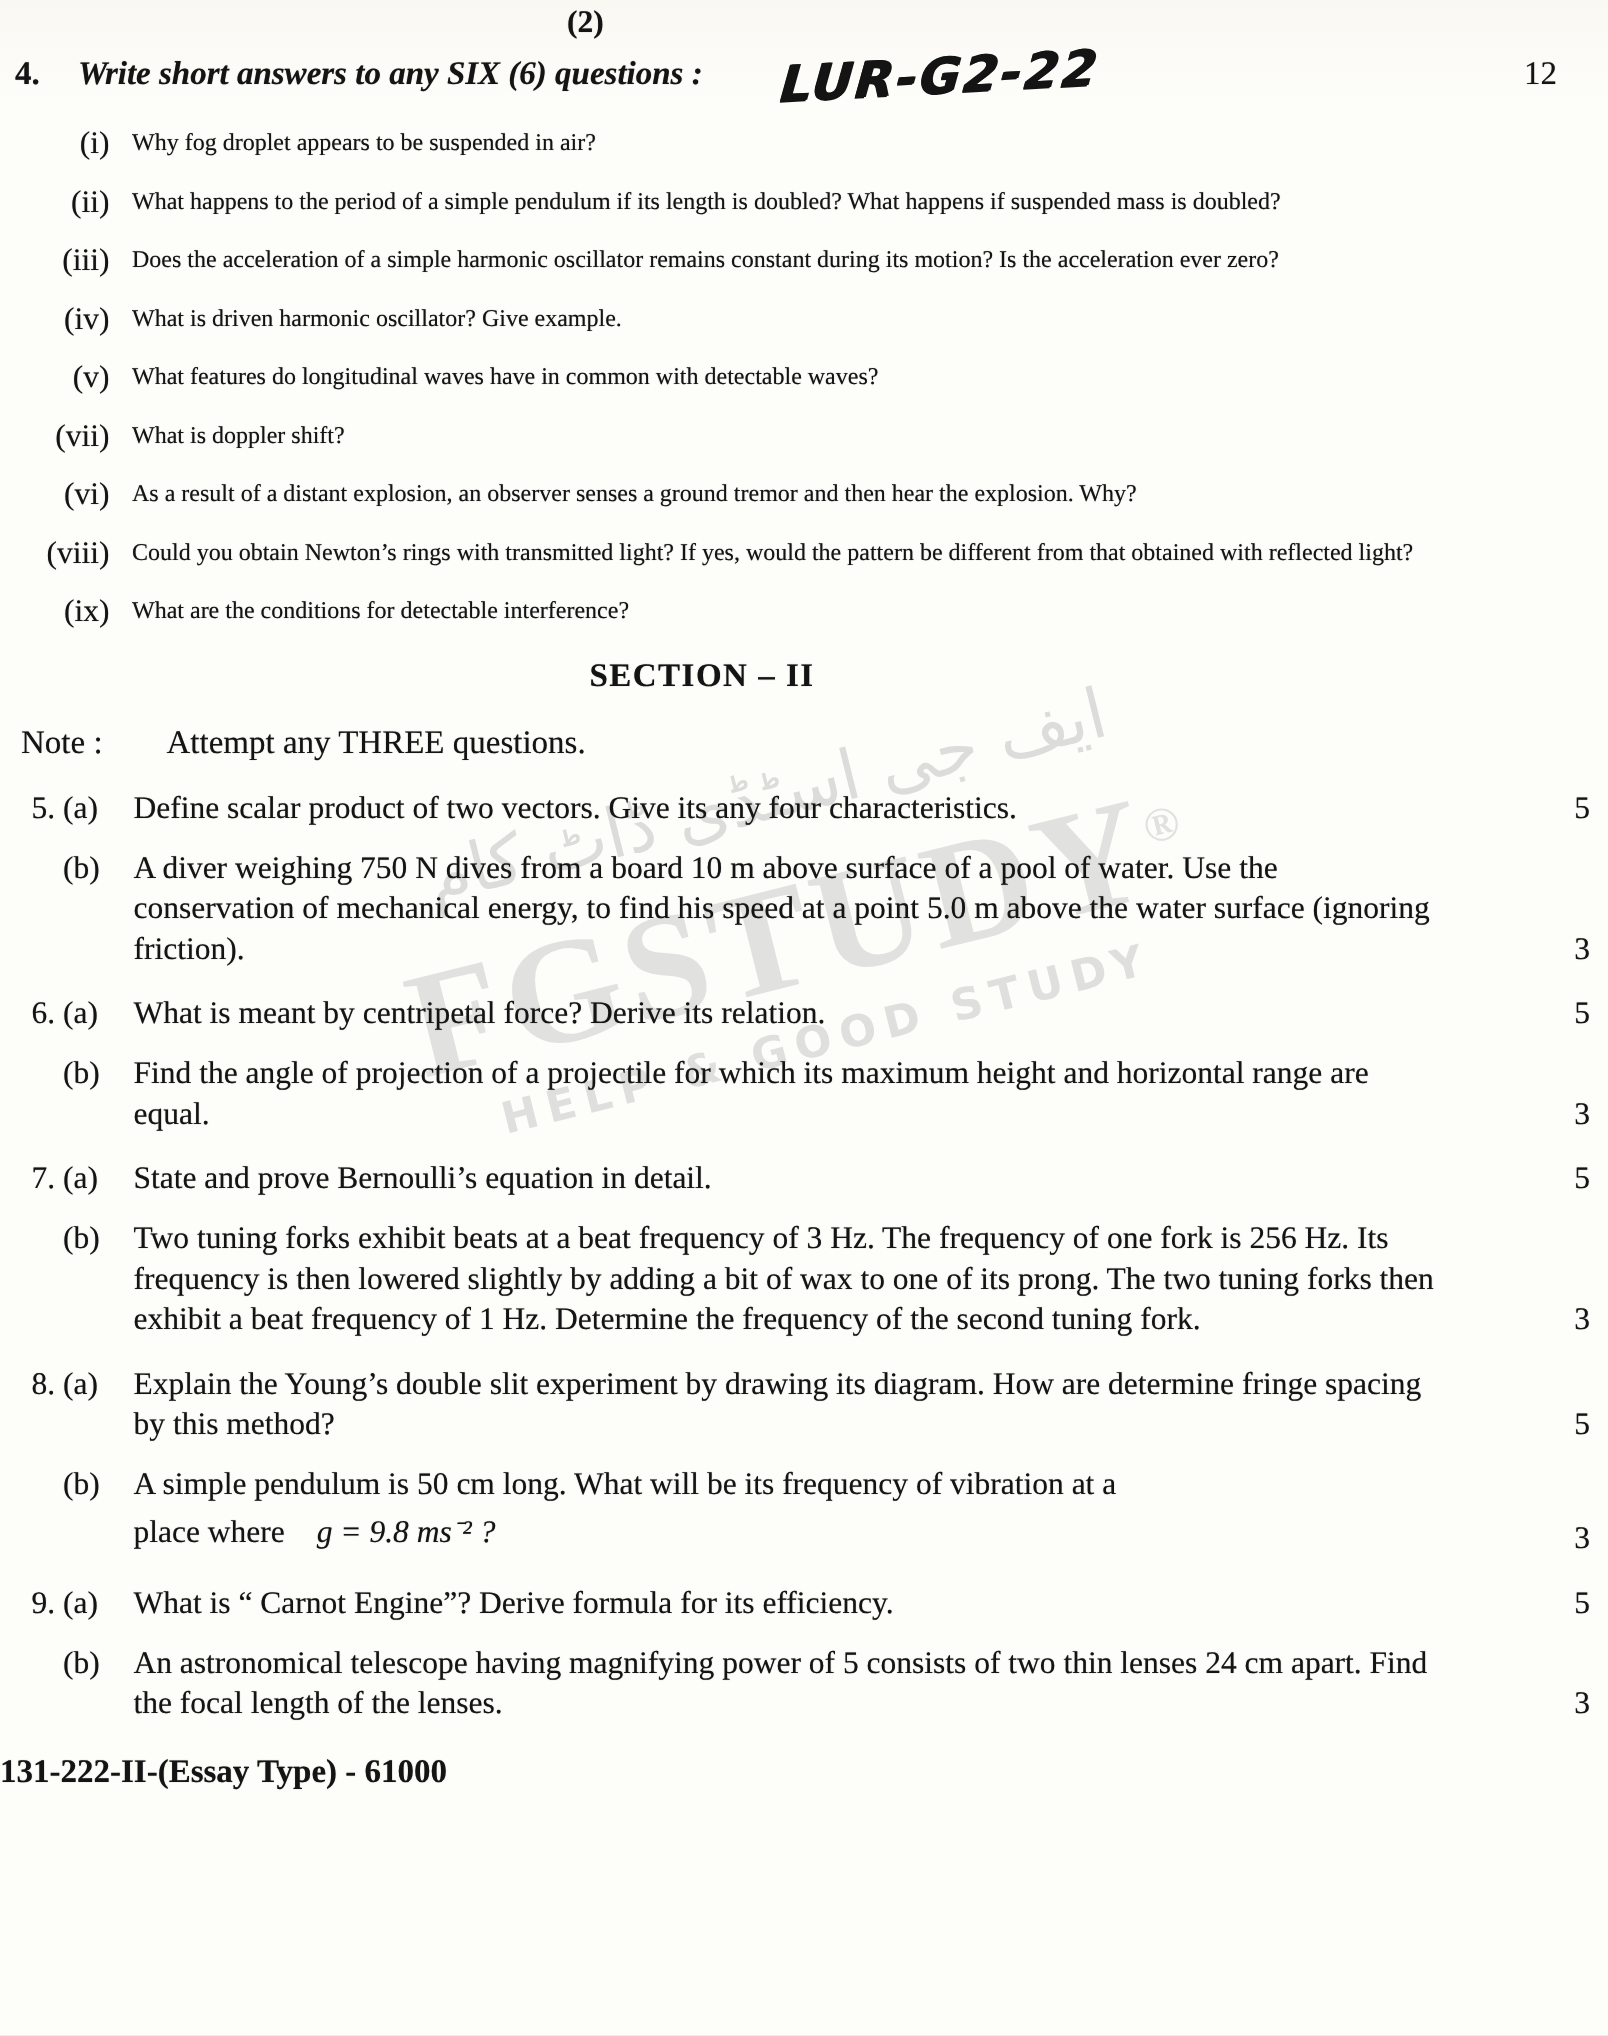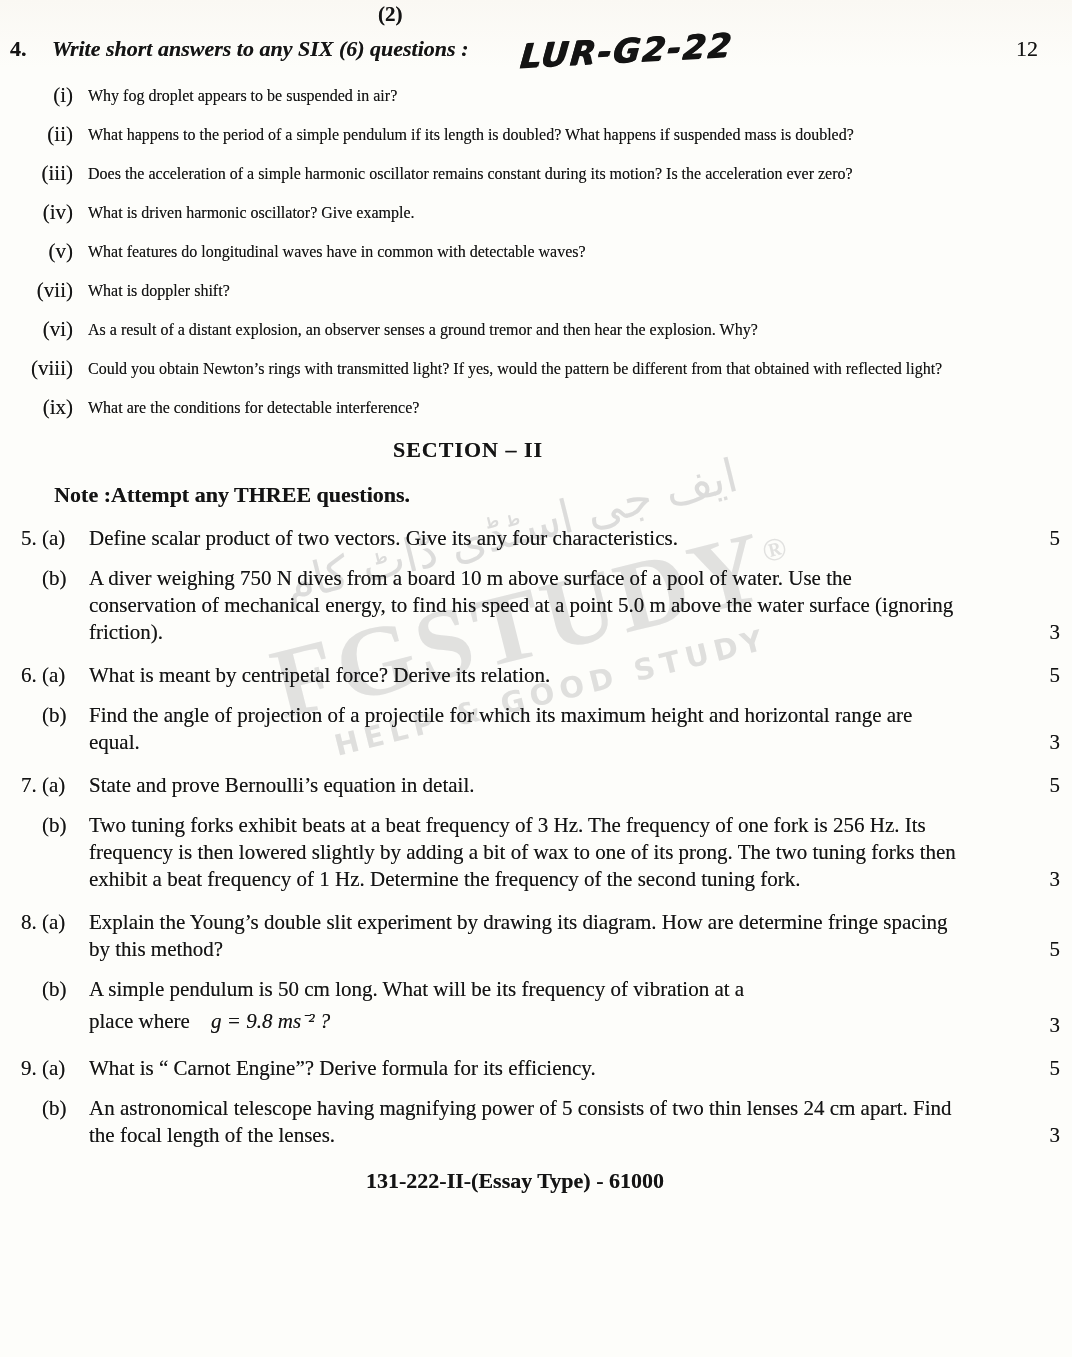--- a/index.html
+++ b/index.html
@@ -35,34 +35,34 @@
     text-shadow: 1.2px 0 0 currentColor, 0 0.8px 0 currentColor;
   }
   .q4marks { margin-left: auto; font-weight: normal; font-size: 22px; line-height: 30px; }
 
   .subs { margin-top: 14px; }
   .sub  { display: flex; margin-bottom: 12px; }
   .slabel { flex: none; width: 88px; text-align: right; padding-right: 15px; font-size: 21px; line-height: 27px; }
   .stext  { flex: 1; max-width: 895px; font-size: 16px; line-height: 27px; }
 
   .secthead { margin-top: 14px; text-align: center; font-weight: bold; font-size: 22px; line-height: 30px; transform: translateX(-68px); letter-spacing: 1px; }
-  .noterow  { display: flex; margin-top: 16px; padding-left: 14px; font-weight: bold; font-size: 22px; line-height: 28px; text-align: right; }
+  .noterow  { display: flex; margin-top: 16px; padding-left: 14px; font-weight: normal; font-size: 22px; line-height: 28px; }
   .notelabel{ flex: none; width: 97px; }
 
   .q { margin-top: 16px; }
   .part { position: relative; display: flex; padding-right: 58px; }
   .part + .part { margin-top: 13px; }
   .qnum   { flex: none; width: 42px; padding-left: 21px; font-size: 21px; line-height: 27px; }
   .plabel { flex: none; width: 47px; font-size: 21px; line-height: 27px; }
   .pbody  { flex: 1; max-width: 868px; font-size: 21px; line-height: 27px; }
   .math   { font-style: italic; margin-left: 16px; }
   .mathline { line-height: 36px; }
   .pmarks { position: absolute; right: 12px; bottom: 0; font-size: 21px; line-height: 27px; }
 
-  .footer { margin-top: 18px; text-align: center; padding-right: 42px; font-weight: bold; font-size: 22px; line-height: 28px; }
+  .footer { margin-top: 18px; text-align: left; padding-right: 42px; font-weight: bold; font-size: 22px; line-height: 28px; }
 
   .watermark {
     position: absolute; z-index: 0;
     left: 170px; top: 498px; width: 720px;
     text-align: center;
     transform: rotate(-14deg);
     color: #bdbdbd; opacity: 0.5;
     pointer-events: none;
   }
   .wm-urdu  { font-family: "DejaVu Sans", sans-serif; font-size: 46px; line-height: 60px; }

